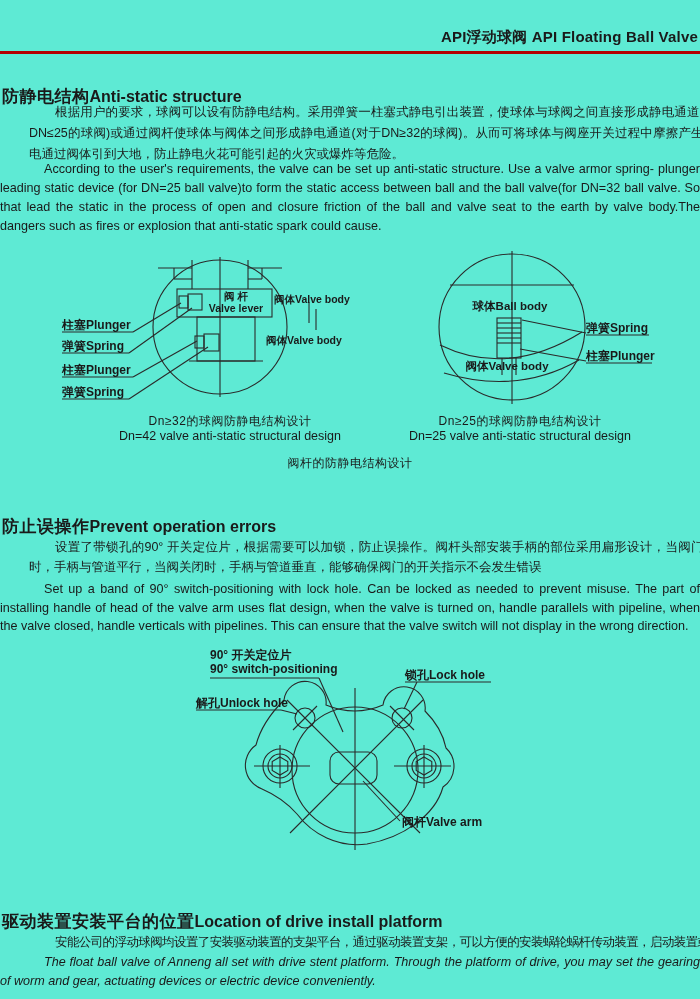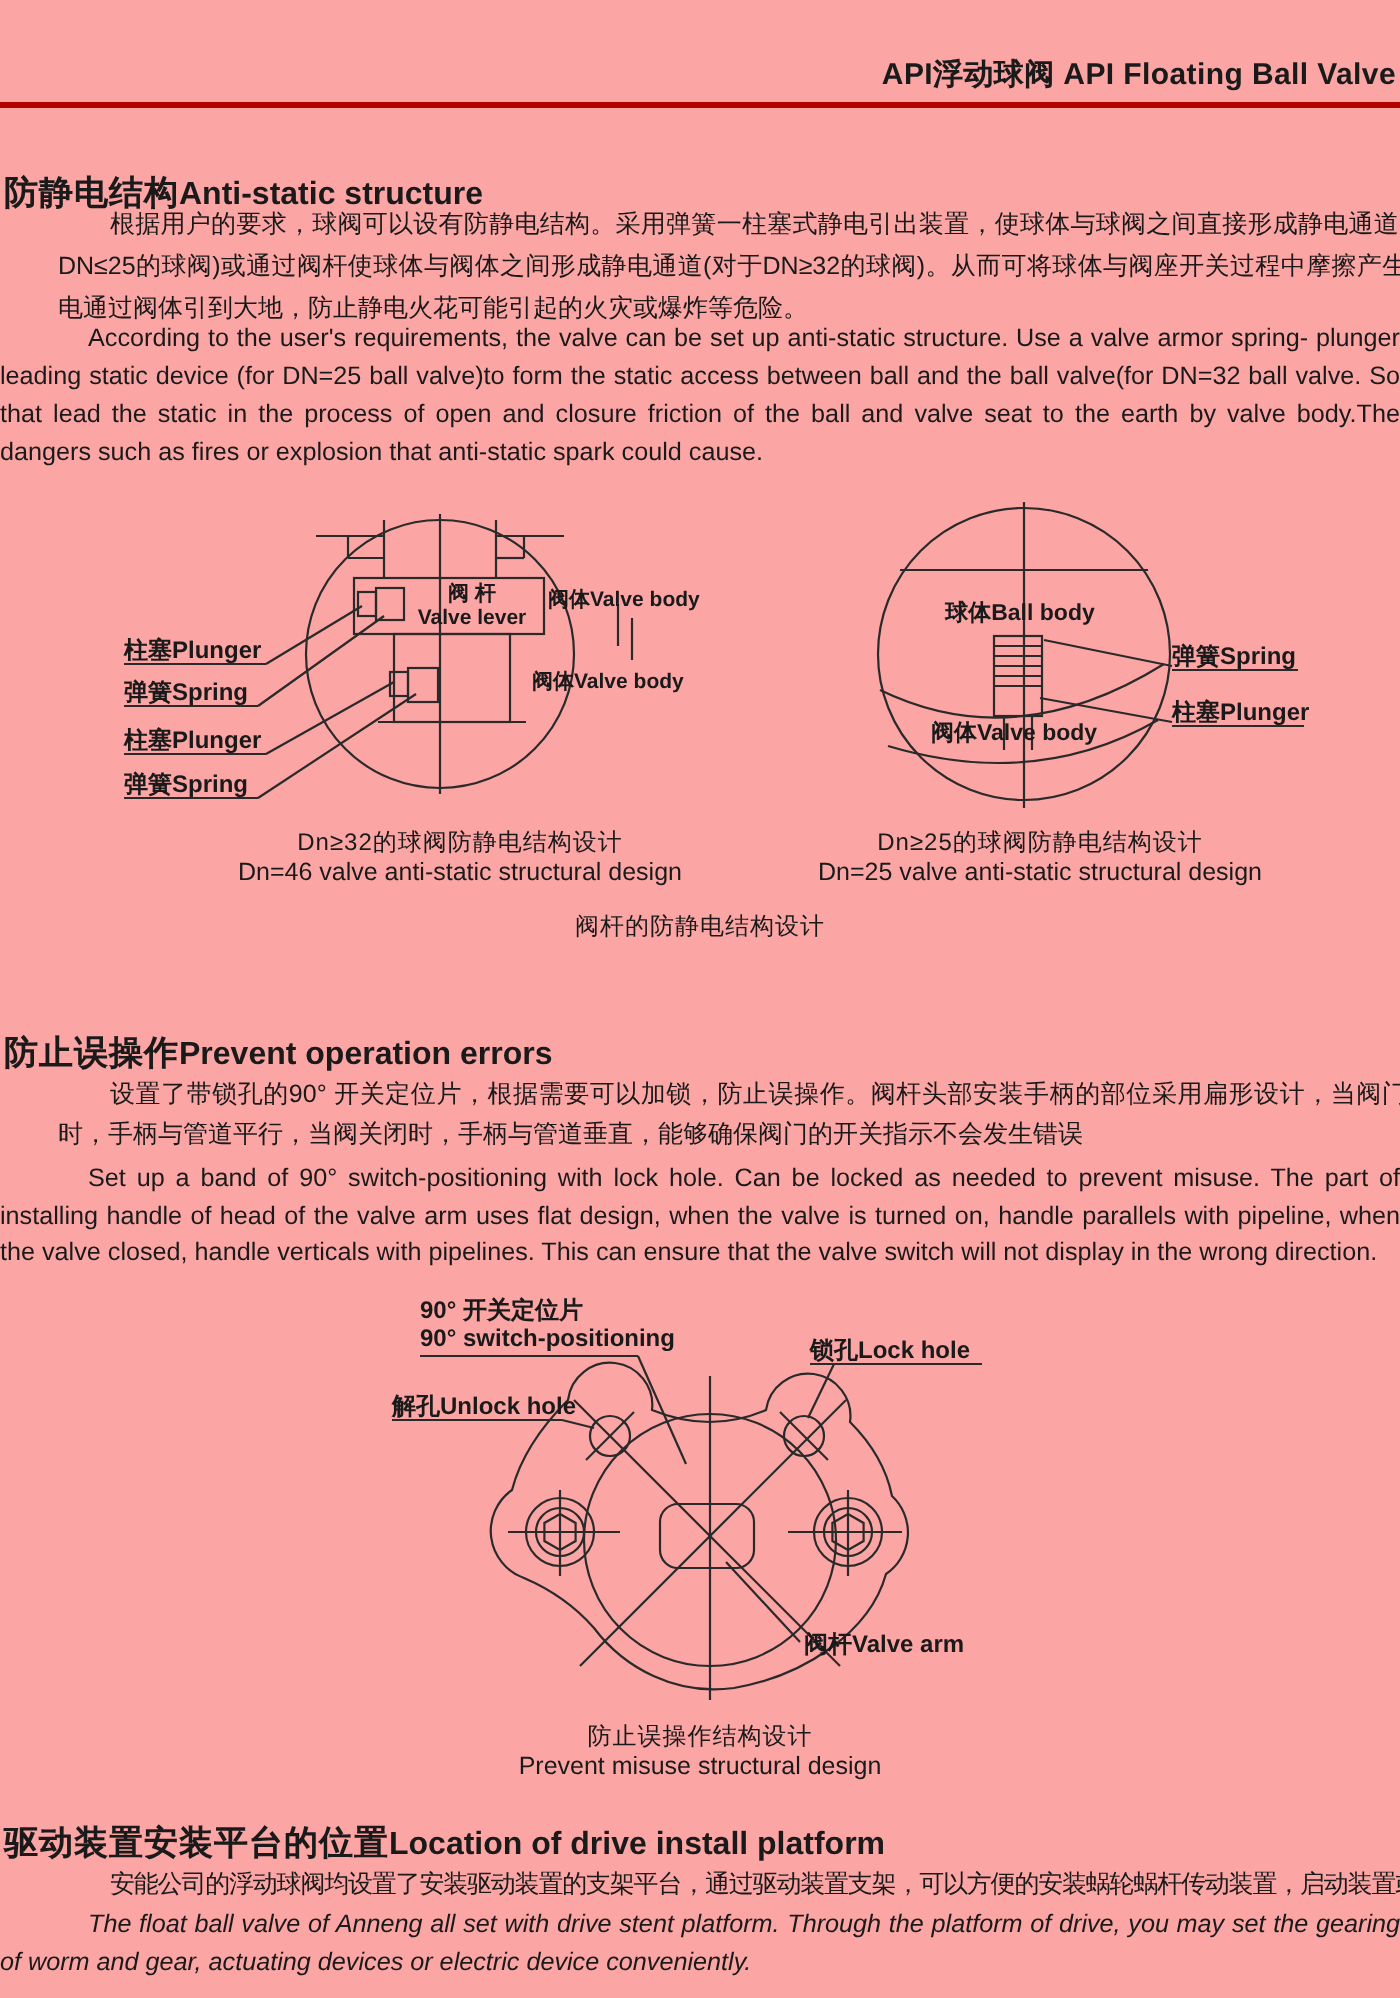--- a/index.html
+++ b/index.html
@@ -1,16 +1,16 @@
 <!DOCTYPE html>
 <html><head>
 <meta charset="utf-8">
 <style>
   html,body{margin:0;padding:0;background:#ffffff;}
-  .page{position:relative;width:700px;height:999px;background:#fca5a5;overflow:hidden;
+  .page{position:relative;width:700px;height:999px;background:#5eead4;overflow:hidden;
         font-family:"Liberation Sans","DejaVu Sans",sans-serif;color:#1a1a1a;}
   .header-title{position:absolute;top:28px;right:2px;font-size:15px;font-weight:600;
                 letter-spacing:.2px;white-space:nowrap;}
   .rule{position:absolute;top:51px;left:0;width:700px;height:3px;}
   .sec-heading{position:absolute;left:2px;white-space:nowrap;font-weight:700;}
   .sec-heading .zh{font-size:17px;letter-spacing:.5px;}
   .sec-heading .en{font-size:16px;}
   .para{position:absolute;left:0;width:700px;text-align:justify;}
   .zh-para{font-size:12.5px;line-height:21px;text-indent:26px;font-weight:500;margin-left:29px;}
   .en-para{font-size:12.6px;line-height:19px;text-indent:44px;font-weight:400;}
@@ -110,21 +110,21 @@
       <line x1="206" y1="114" x2="140" y2="102"></line>
     </g>
     <text class="lbl-md" x="130" y="63" text-anchor="middle">球体Ball body</text>
     <text class="lbl-md" x="127" y="123" text-anchor="middle">阀体Valve body</text>
     <text class="lbl" x="206" y="85">弹簧Spring</text>
     <text class="lbl" x="206" y="113">柱塞Plunger</text>
   </svg>
 
   <div class="cap" style="left:60px;top:414px;width:340px;">
     <span class="zh">Dn≥32的球阀防静电结构设计</span>
-    <span class="en">Dn=46 valve anti-static structural design</span>
+    <span class="en">Dn=42 valve anti-static structural design</span>
   </div>
   <div class="cap" style="left:350px;top:414px;width:340px;">
     <span class="zh">Dn≥25的球阀防静电结构设计</span>
     <span class="en">Dn=25 valve anti-static structural design</span>
   </div>
   <div class="cap" style="left:0;top:456px;width:700px;text-align:center;">
     <span class="zh">阀杆的防静电结构设计</span>
   </div>
 
   <div class="sec-heading" style="top:515px;">
@@ -168,24 +168,20 @@
       <line x1="101" y1="62" x2="117" y2="66"></line>
       <line x1="220" y1="173" x2="183" y2="133"></line>
     </g>
     <text class="lbl" x="30" y="11">90°  开关定位片</text>
     <text class="lbl" x="30" y="25">90°  switch-positioning</text>
     <text class="lbl" x="225" y="31">锁孔Lock hole</text>
     <text class="lbl" x="16" y="59">解孔Unlock hole</text>
     <text class="lbl" x="222" y="178">阀杆Valve arm</text>
   </svg>
 
-  <div class="cap" style="left:0;top:861px;width:700px;">
-    <span class="zh">防止误操作结构设计</span>
-    <span class="en">Prevent misuse structural design</span>
-  </div>
 
   <div class="sec-heading" style="top:910px;">
     <span class="zh">驱动装置安装平台的位置</span><span class="en">Location of drive install platform</span>
   </div>
   <div class="para zh-para tight" style="top:932px;">安能公司的浮动球阀均设置了安装驱动装置的支架平台，通过驱动装置支架，可以方便的安装蜗轮蜗杆传动装置，启动装置或电动装置。</div>
   <div class="para en-para" style="top:953px;line-height:18.5px;font-style:italic;">The float ball valve of Anneng all set with drive stent platform. Through the platform of drive, you may set the gearing of worm and gear, actuating devices or electric device conveniently.</div>
 
 </div>
 
 </body></html>

